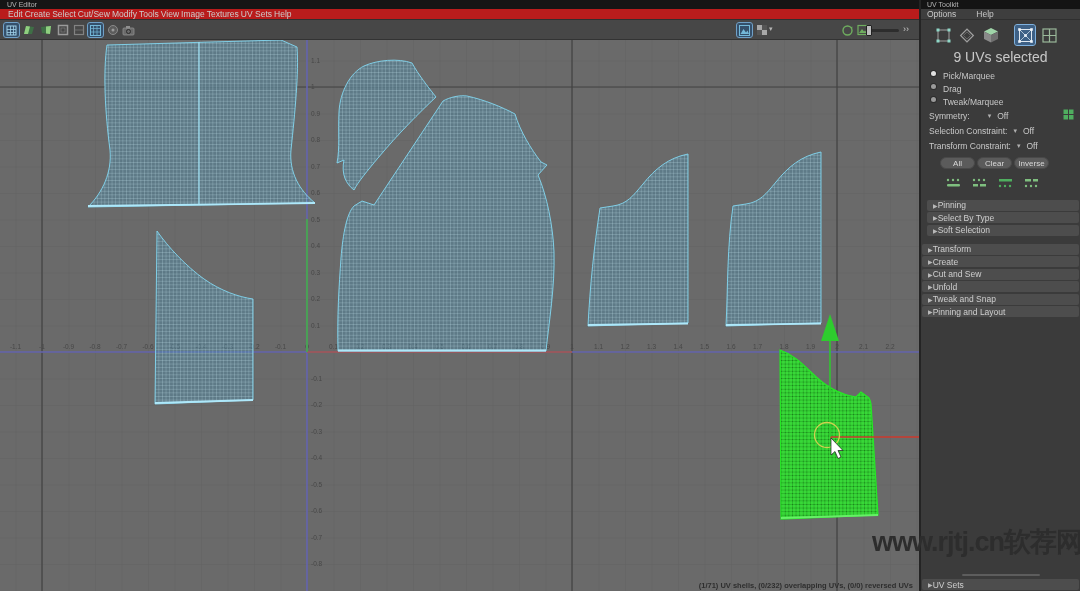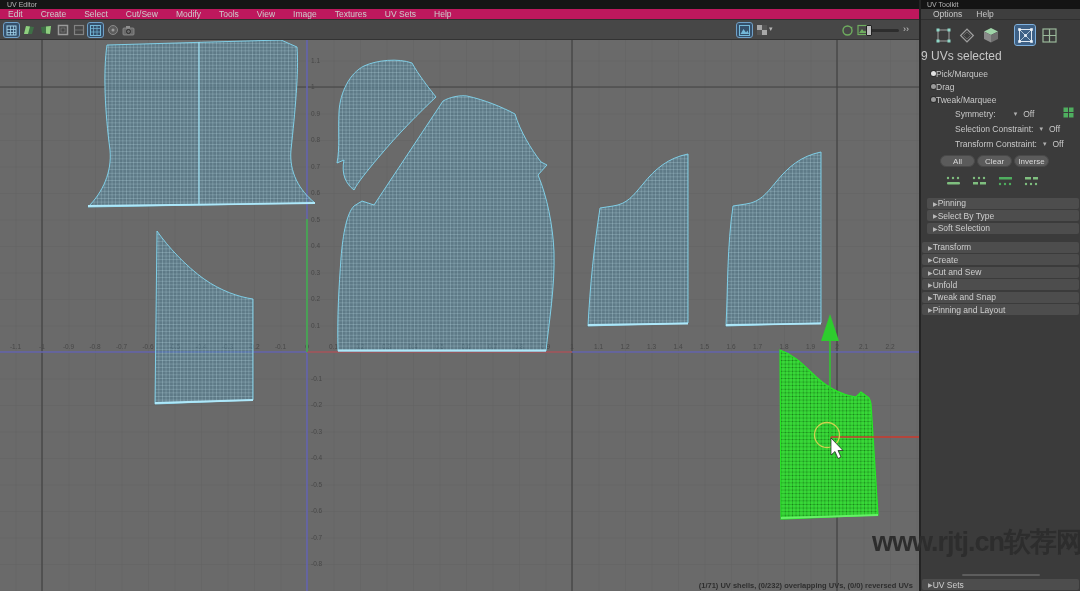--- a/index.html
+++ b/index.html
@@ -3,22 +3,22 @@
 <meta charset="utf-8">
 <style>
   html,body{margin:0;padding:0;background:#2b2b2b;}
   *{box-sizing:border-box;}
   #app{position:relative;width:1080px;height:591px;overflow:hidden;
        font-family:"Liberation Sans",sans-serif;color:#cfcfcf;background:#3e3e3e;}
 
   
   #titlebar{position:absolute;left:0;top:0;width:920px;height:9px;background:#151515;
             font-size:7px;line-height:9px;padding-left:7px;color:#b5b5b5;}
-  #menubar{position:absolute;left:0;top:9px;width:920px;height:11px;background:#be185d;
-           border-bottom:1px solid #2f2f2f;display:flex;align-items:center;gap:18px;
+  #menubar{position:absolute;left:0;top:9px;width:920px;height:11px;background:#b91c1c;
+           border-bottom:1px solid #2f2f2f;display:flex;align-items:center;gap:2px;
            padding-left:8px;font-size:8.5px;color:#cccccc;}
   #menubar span{cursor:default;}
   #toolbar{position:absolute;left:0;top:20px;width:920px;height:20px;background:#474747;
            border-bottom:1px solid #333;}
   .tbicon{position:absolute;top:3px;width:15px;height:14px;border-radius:2px;
           display:flex;align-items:center;justify-content:center;}
   .tbicon svg{display:block;}
   .sel-tile{background:#35506b;outline:1px solid #6fa0c8;}
   #notexture{position:absolute;left:780px;top:20px;font-size:8px;color:#9a9a9a;}
   #texcaret{position:absolute;left:769px;top:5px;font-size:7px;color:#b5b5b5;}
@@ -26,30 +26,30 @@
   #slider-handle{position:absolute;left:-3px;top:-4px;width:6px;height:11px;background:#bdbdbd;border:1px solid #222;border-radius:1px;}
   #tb-arrows{position:absolute;left:903px;top:4px;font-size:9px;color:#c8c8c8;letter-spacing:0px;}
 
   
   #canvas{position:absolute;left:0;top:40px;width:920px;height:551px;background:#000000;}
   #vsep{position:absolute;left:919px;top:0;width:2px;height:591px;background:#242424;}
 
   
   #panel{position:absolute;left:921px;top:0;width:159px;height:591px;background:#3b3b3b;}
   #panel-title{height:9px;background:#141414;font-size:7px;line-height:9px;padding-left:6px;color:#b5b5b5;}
-  #panel-menus{height:11px;background:#3e3e3e;border-bottom:1px solid #2f2f2f;display:flex;gap:14px;
-               padding-left:12px;font-size:8.5px;align-items:center;color:#c8c8c8;}
+  #panel-menus{height:11px;background:#3e3e3e;border-bottom:1px solid #2f2f2f;display:flex;gap:20px;
+               padding-left:6px;font-size:8.5px;align-items:center;color:#c8c8c8;}
   #comp-icons{display:flex;align-items:center;gap:4px;padding:5px 0 2px 12px;}
   .cicon{width:20px;height:20px;display:flex;align-items:center;justify-content:center;border-radius:2px;}
   .cicon.sel{background:#3e6186;outline:1px solid #7fb2e0;margin-left:10px;}
-  #sel-status{text-align:left;font-size:12px;color:#c8c8c8;padding:2px 0 4px 0;}
-  .radio-row{display:flex;align-items:center;padding:1.5px 0 1.5px 10px;font-size:8.5px;color:#c8c8c8;}
+  #sel-status{text-align:center;font-size:14px;color:#c8c8c8;padding:2px 0 4px 0;}
+  .radio-row{display:flex;align-items:flex-start;gap:7px;padding:1.5px 0 1.5px 10px;font-size:8.5px;color:#c8c8c8;}
   .radio-dot{width:5px;height:5px;border-radius:50%;background:#9a9a9a;box-shadow:0 0 0 1px #2c2c2c;}
   .radio-row.on .radio-dot{background:#e0e0e0;}
-  .opt-row{display:flex;align-items:center;font-size:8.5px;color:#c8c8c8;padding:2.5px 0 2.5px 8px;position:relative;margin-left:26px;}
+  .opt-row{display:flex;align-items:center;font-size:8.5px;color:#c8c8c8;padding:2.5px 0 2.5px 8px;position:relative;}
   .opt-caret{color:#b0b0b0;font-size:7px;margin:0 6px;}
   .opt-val{color:#c8c8c8;}
   #btn-row{display:flex;gap:2px;padding:4px 0 2px 19px;}
   #btn-row .pbtn{width:35px;height:12px;background:#5b5b5b;border:1px solid #494949;border-radius:6px;
         font-size:8px;color:#d8d8d8;display:flex;align-items:center;justify-content:center;cursor:default;}
   #mode-icons{display:flex;gap:11px;padding:3px 0 5px 25px;}
   .sect{height:11px;background:#4d4d4d;border-radius:2px;margin:1.5px 1px;display:flex;align-items:center;
         gap:0;padding-left:6px;font-size:8.5px;color:#cfcfcf;cursor:default;}
   .sect .arr{font-size:6px;color:#b8b8b8;}
   #group1{padding:1px 0 3px 5px;}

